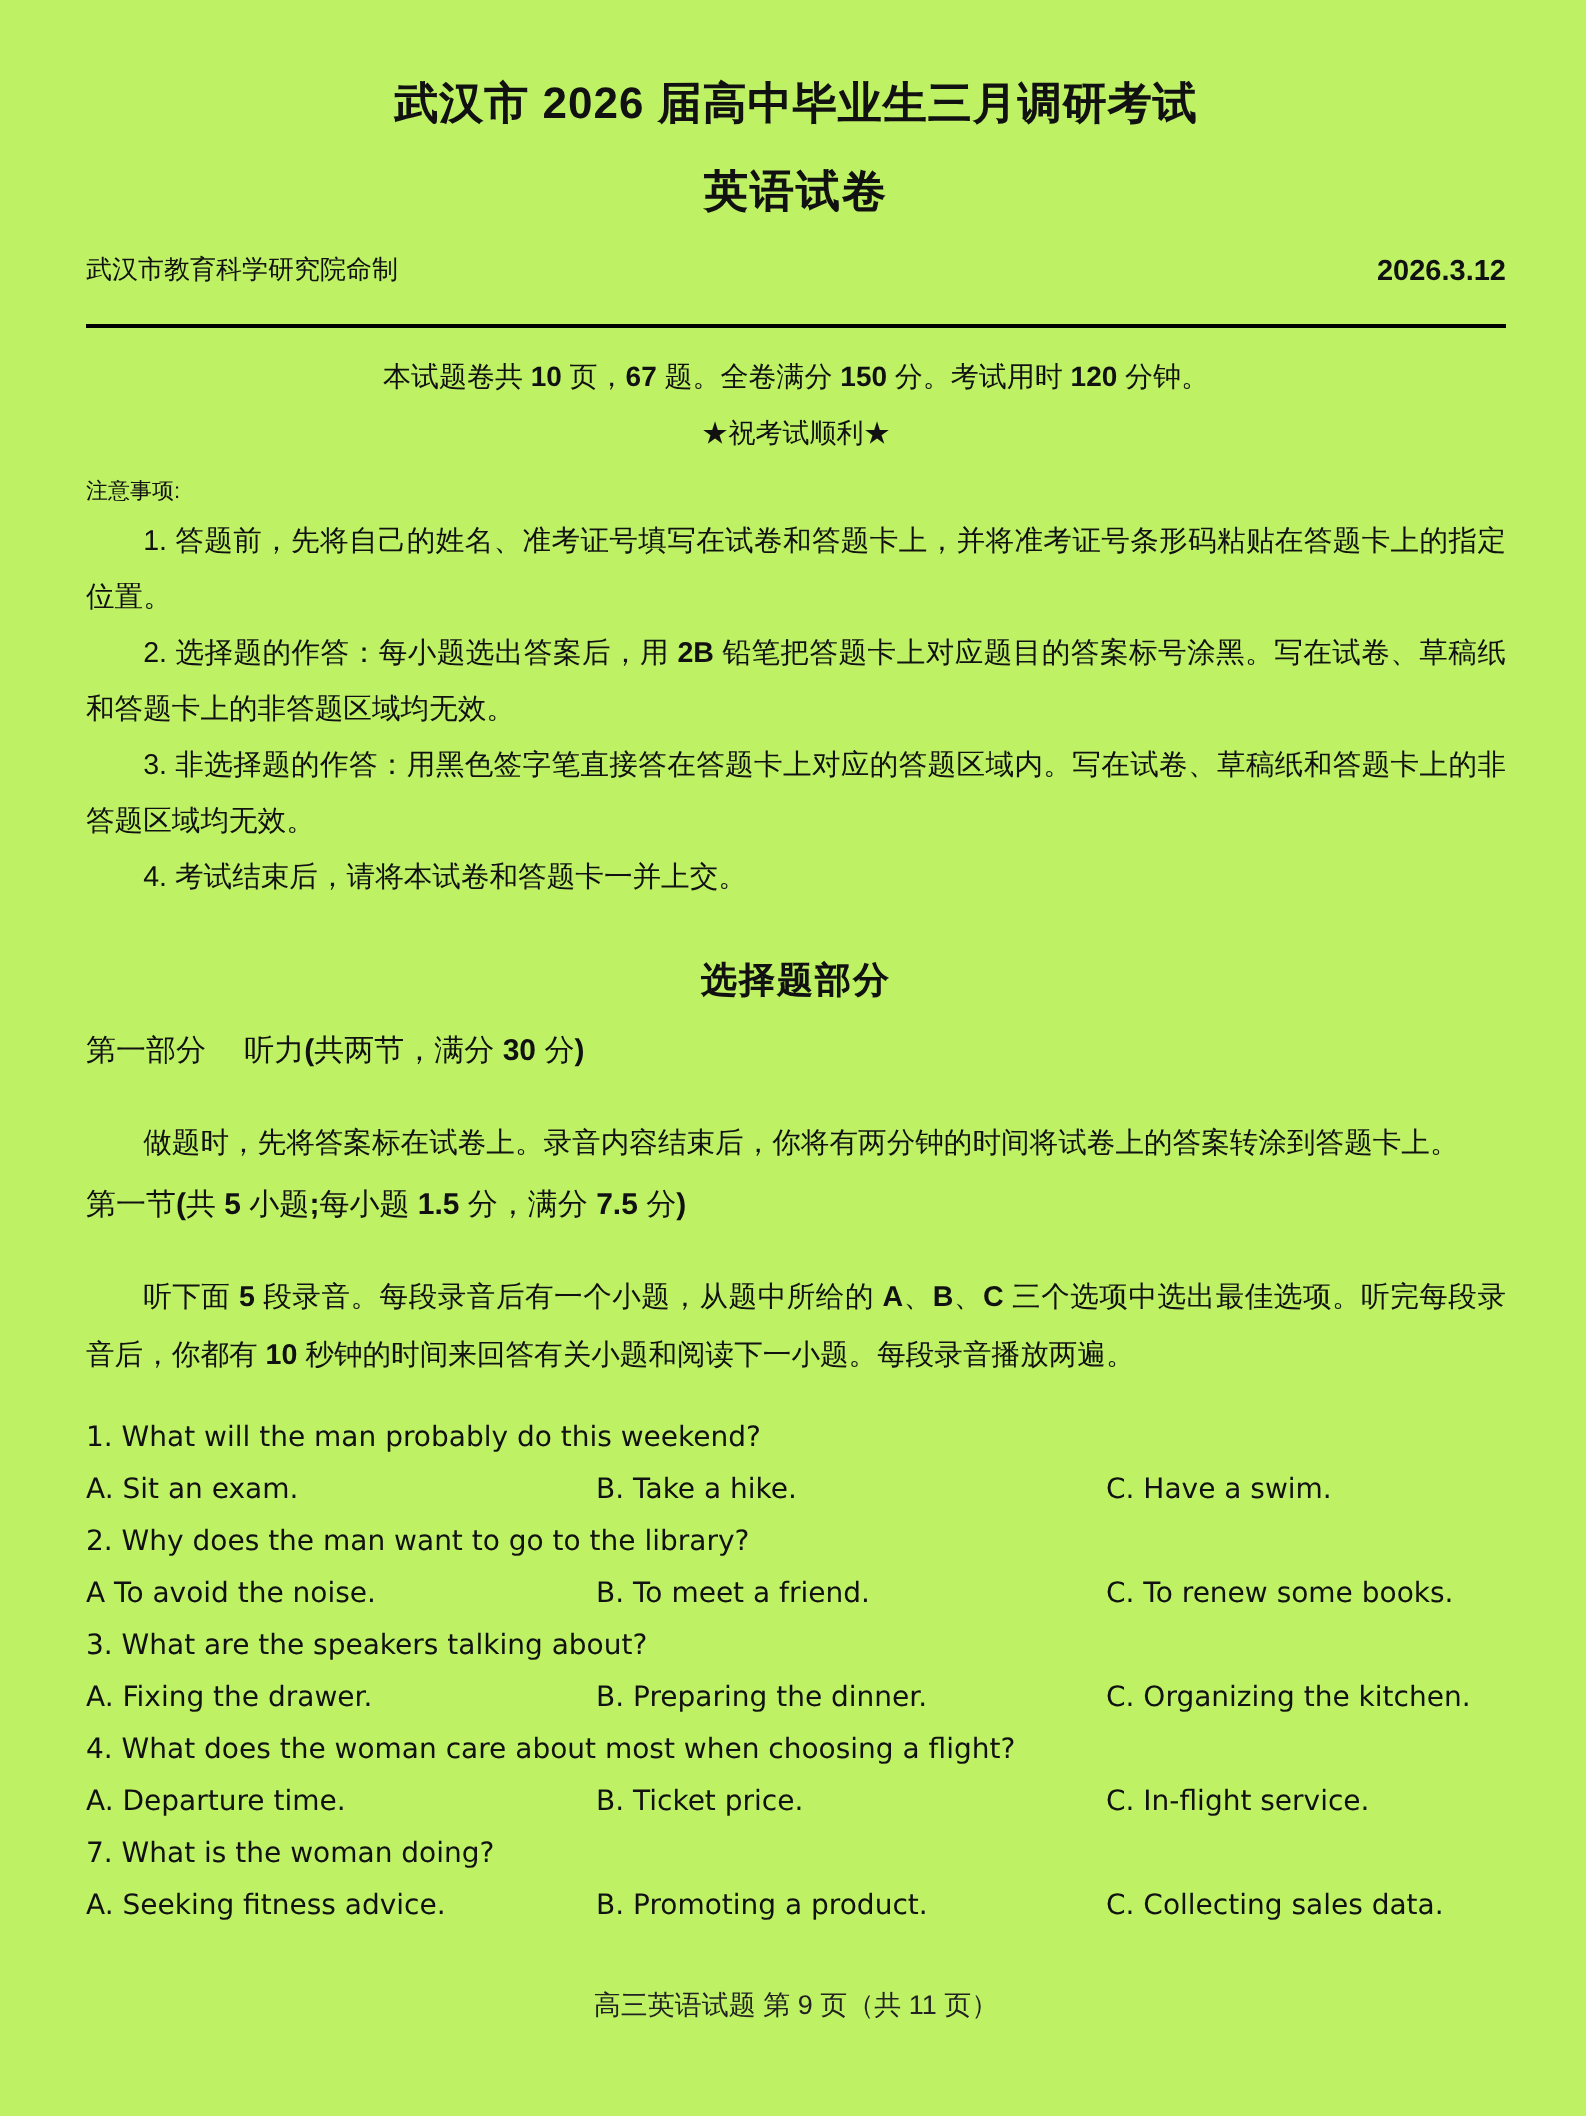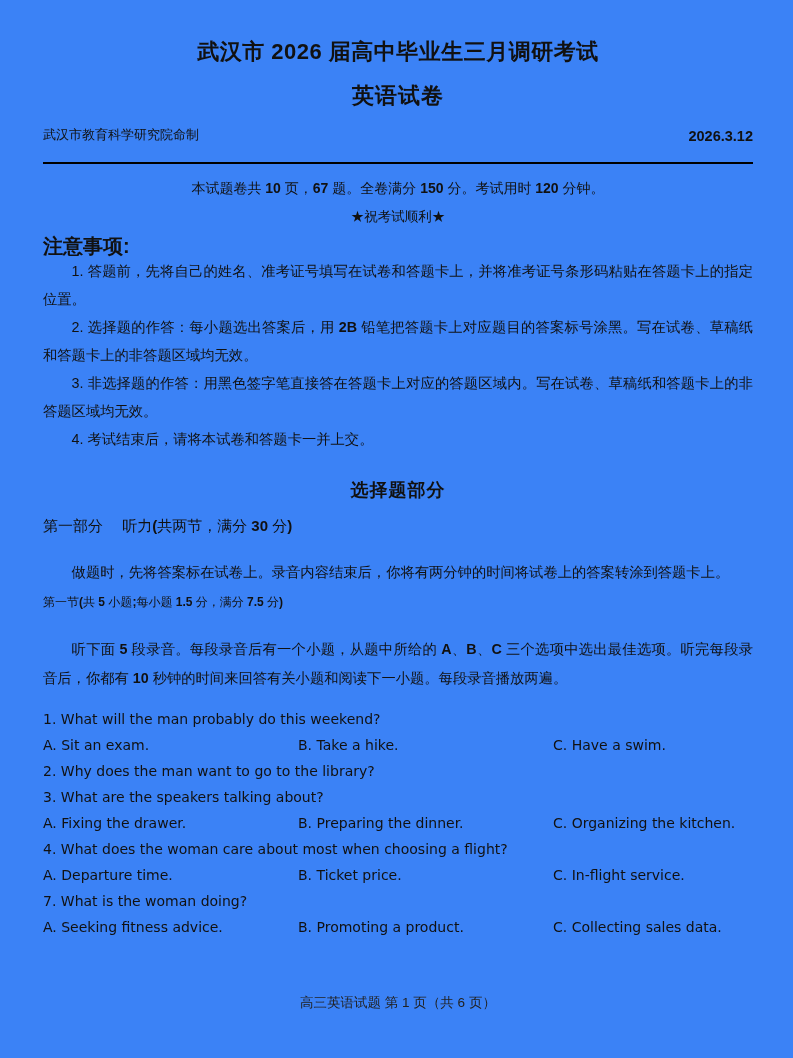--- a/index.html
+++ b/index.html
@@ -1,39 +1,39 @@
 <!DOCTYPE html>
 <html><head>
 <meta charset="utf-8">
 <style>
   html,body { margin:0; padding:0; background:#ffffff; }
   body { font-family:"Liberation Sans", sans-serif; color:#111; }
   .page {
     width:793px; height:1058px; box-sizing:border-box;
     padding:36px 40px 0 43px;
     display:flex; flex-direction:column;
-    background:#3b82f6; overflow:hidden;
+    background:#bef264; overflow:hidden;
   }
   .b { font-weight:bold; }
   .title { font-size:22px; font-weight:bold; text-align:center; line-height:32px; margin:0; letter-spacing:0.5px; }
   .subtitle { font-size:22px; font-weight:bold; text-align:center; line-height:32px; margin:12px 0 0; letter-spacing:1px; }
   .issuer-row {
     display:flex; justify-content:space-between; align-items:flex-end;
     margin-top:14px; padding-bottom:18px; border-bottom:2px solid #000;
   }
   .issuer { font-size:13px; }
   .exam-date { font-size:14.5px; font-weight:bold; }
   .meta { text-align:center; font-size:14px; margin:15px 0 0; line-height:19px; }
   .wish { text-align:center; font-size:13.5px; margin:10px 0 0; line-height:17px; }
-  .notice-heading { font-size:20px; font-weight:bold; margin:11px 0 0; line-height:21px; }
+  .notice-heading { font-size:11px; font-weight:normal; margin:11px 0 0; line-height:21px; }
   .cjk-par { font-size:14.3px; line-height:28px; text-indent:2em; text-align:justify; margin:0; }
   .sec-heading { font-size:18px; font-weight:bold; text-align:center; margin:25px 0 0; line-height:24px; letter-spacing:1px; }
   .part-heading { font-size:15px; margin:13px 0 0; line-height:21px; }
   .intro { font-size:14.3px; line-height:29px; text-indent:2em; text-align:justify; margin:22px 0 0; }
-  .sect-heading { font-size:12px; margin:5px 0 0; line-height:21px; }
+  .sect-heading { font-size:15px; margin:5px 0 0; line-height:21px; }
   .questions { margin-top:13px; font-family:"DejaVu Sans", sans-serif; font-size:14px; }
   .q-line { line-height:26px; }
   .opts { display:flex; line-height:26px;gap:30px; }
   .opt-a { width:225px; } .opt-b { width:225px; } .opt-c { flex:1; }
   .footer { margin-top:auto; padding-bottom:46px; text-align:center; font-size:13.5px; color:#222; line-height:18px; }
 </style>
 </head>
 <body>
 
 <div class="page">
@@ -67,20 +67,25 @@
       <div class="q-line">1. What will the man probably do this weekend?</div>
       <div class="opts">
         <span class="opt-a">A. Sit an exam.</span>
         <span class="opt-b">B. Take a hike.</span>
         <span class="opt-c">C. Have a swim.</span>
       </div>
     </div>
 
     <div class="q-block">
       <div class="q-line">2. Why does the man want to go to the library?</div>
+      <div class="opts">
+        <span class="opt-a">A To avoid the noise.</span>
+        <span class="opt-b">B. To meet a friend.</span>
+        <span class="opt-c">C. To renew some books.</span>
+      </div>
     </div>
 
     <div class="q-block">
       <div class="q-line">3. What are the speakers talking about?</div>
       <div class="opts">
         <span class="opt-a">A. Fixing the drawer.</span>
         <span class="opt-b">B. Preparing the dinner.</span>
         <span class="opt-c">C. Organizing the kitchen.</span>
       </div>
     </div>
@@ -98,15 +103,15 @@
       <div class="q-line">7. What is the woman doing?</div>
       <div class="opts">
         <span class="opt-a">A. Seeking fitness advice.</span>
         <span class="opt-b">B. Promoting a product.</span>
         <span class="opt-c">C. Collecting sales data.</span>
       </div>
     </div>
 
   </div>
 
-  <div class="footer">高三英语试题 第 1 页（共 6 页）</div>
+  <div class="footer">高三英语试题 第 9 页（共 11 页）</div>
 
 </div>
 
 </body></html>

